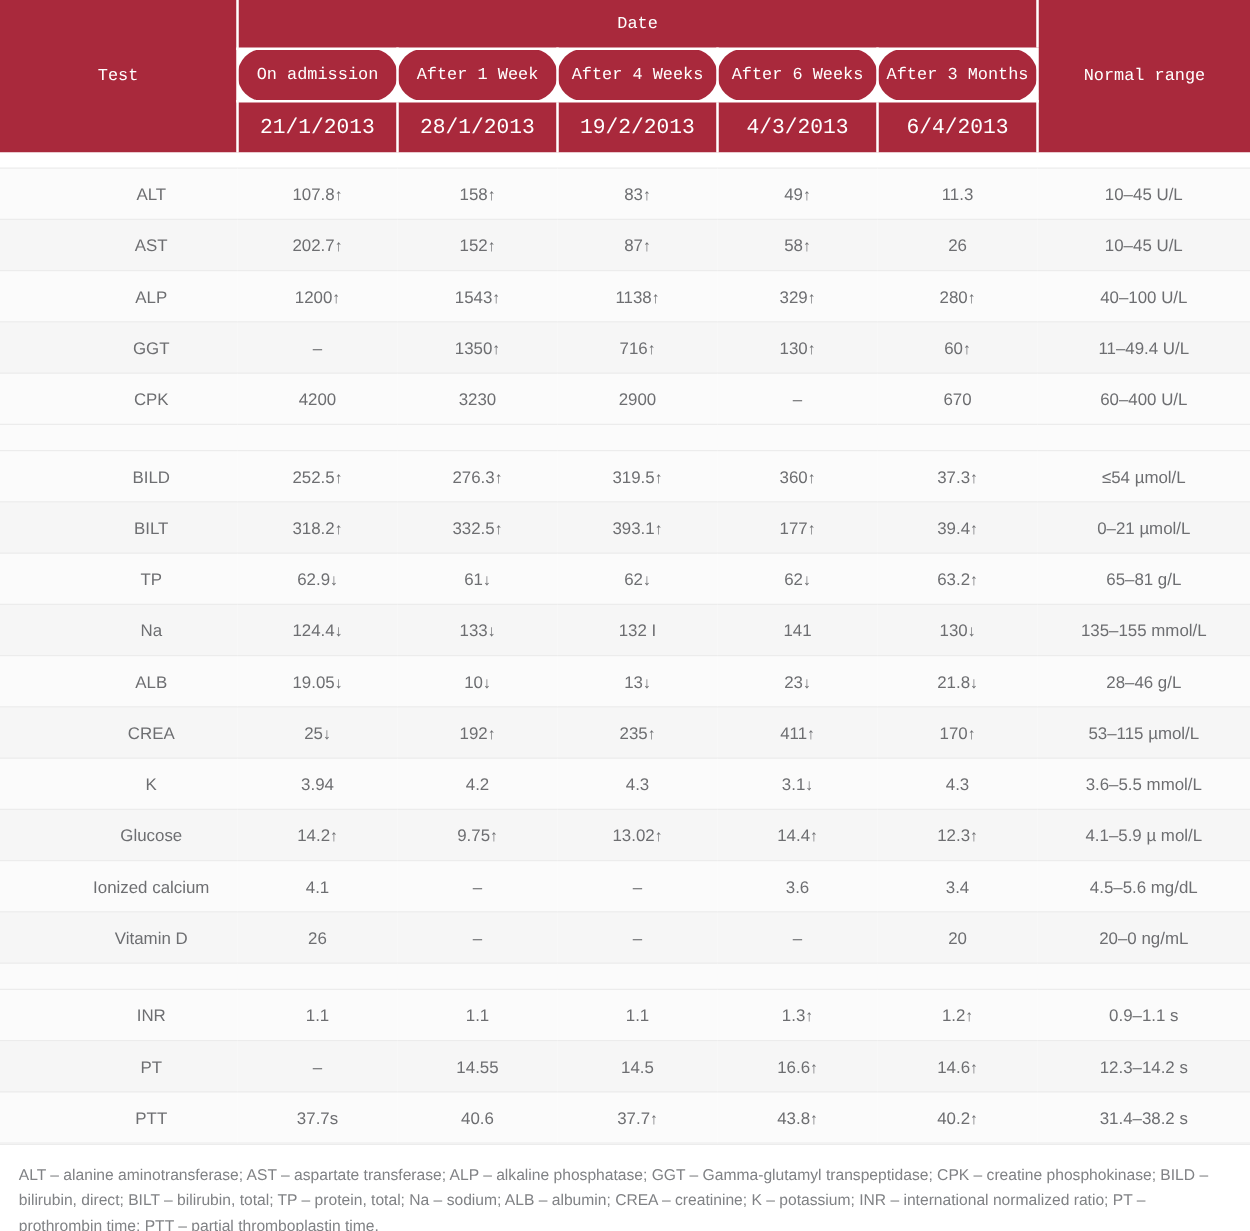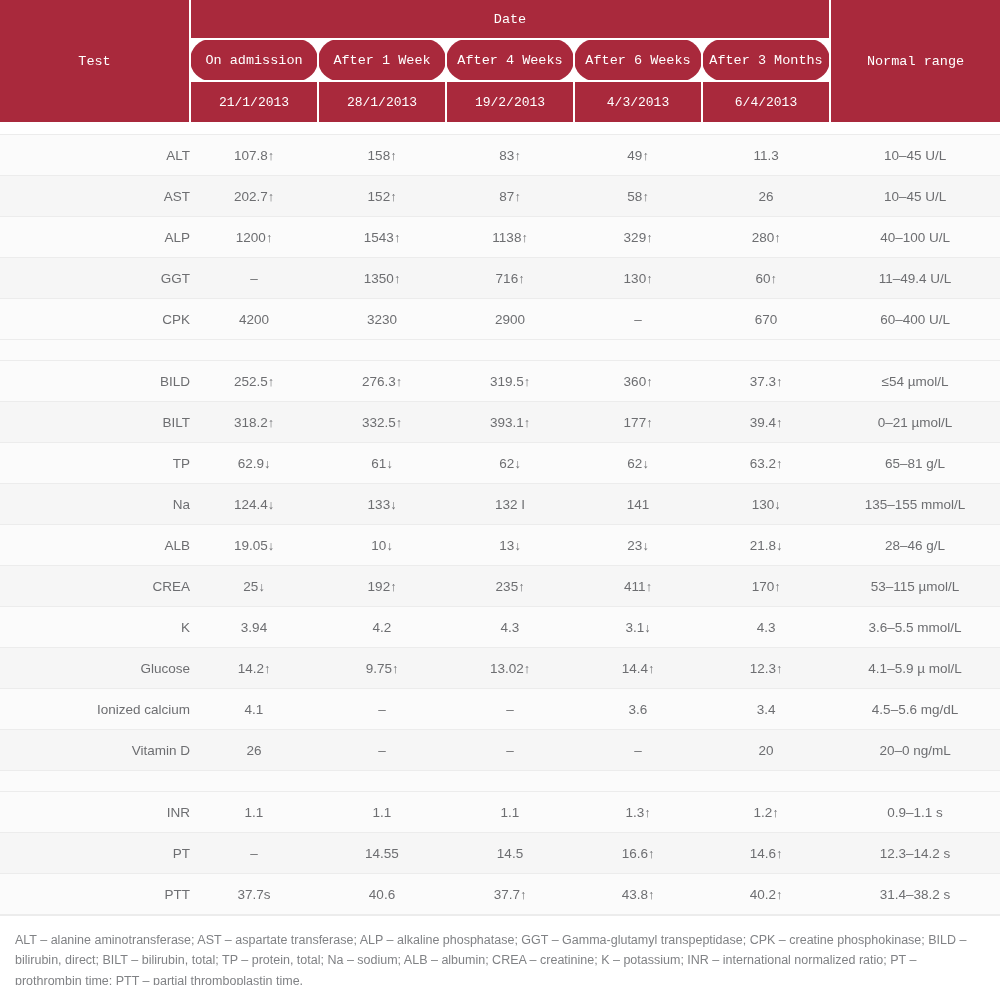--- a/index.html
+++ b/index.html
@@ -56,39 +56,39 @@
   th.sub-head {
     height: 40px;
     border-right: 2px solid #ffffff;
     border-bottom: 2px solid #ffffff;
     border-radius: 21px;
   }
   th.sub-head.last-sub { border-right: 0; }
   th.date-cell {
     height: 40px;
     border-right: 2px solid #ffffff;
-    font-size: 13px;
+    font-size: 17px;
     margin-left: 12px;
   }
   th.date-cell.last-sub { border-right: 0; }
 
   
   tbody td {
     font-size: 13.5px;
     color: #6d6e71;
     text-align: center;
     vertical-align: middle;
     height: 40px;
     padding: 0;
     border-bottom: 1px solid #ececec;
     background: #fbfbfb;
   }
   tbody tr.alt td { background: #f6f6f6; }
   tbody td.test-name {
-    text-align: right;
+    text-align: center;
     padding-left: 52px;
     box-sizing: border-box;
   }
   tbody tr.spacer td {
     height: 20px;
     border-bottom: 1px solid #ececec;
     background: #fbfbfb;
   }
   tbody tr.first-row td { border-top: 1px solid #ececec; }
   tbody tr.top-gap td {

